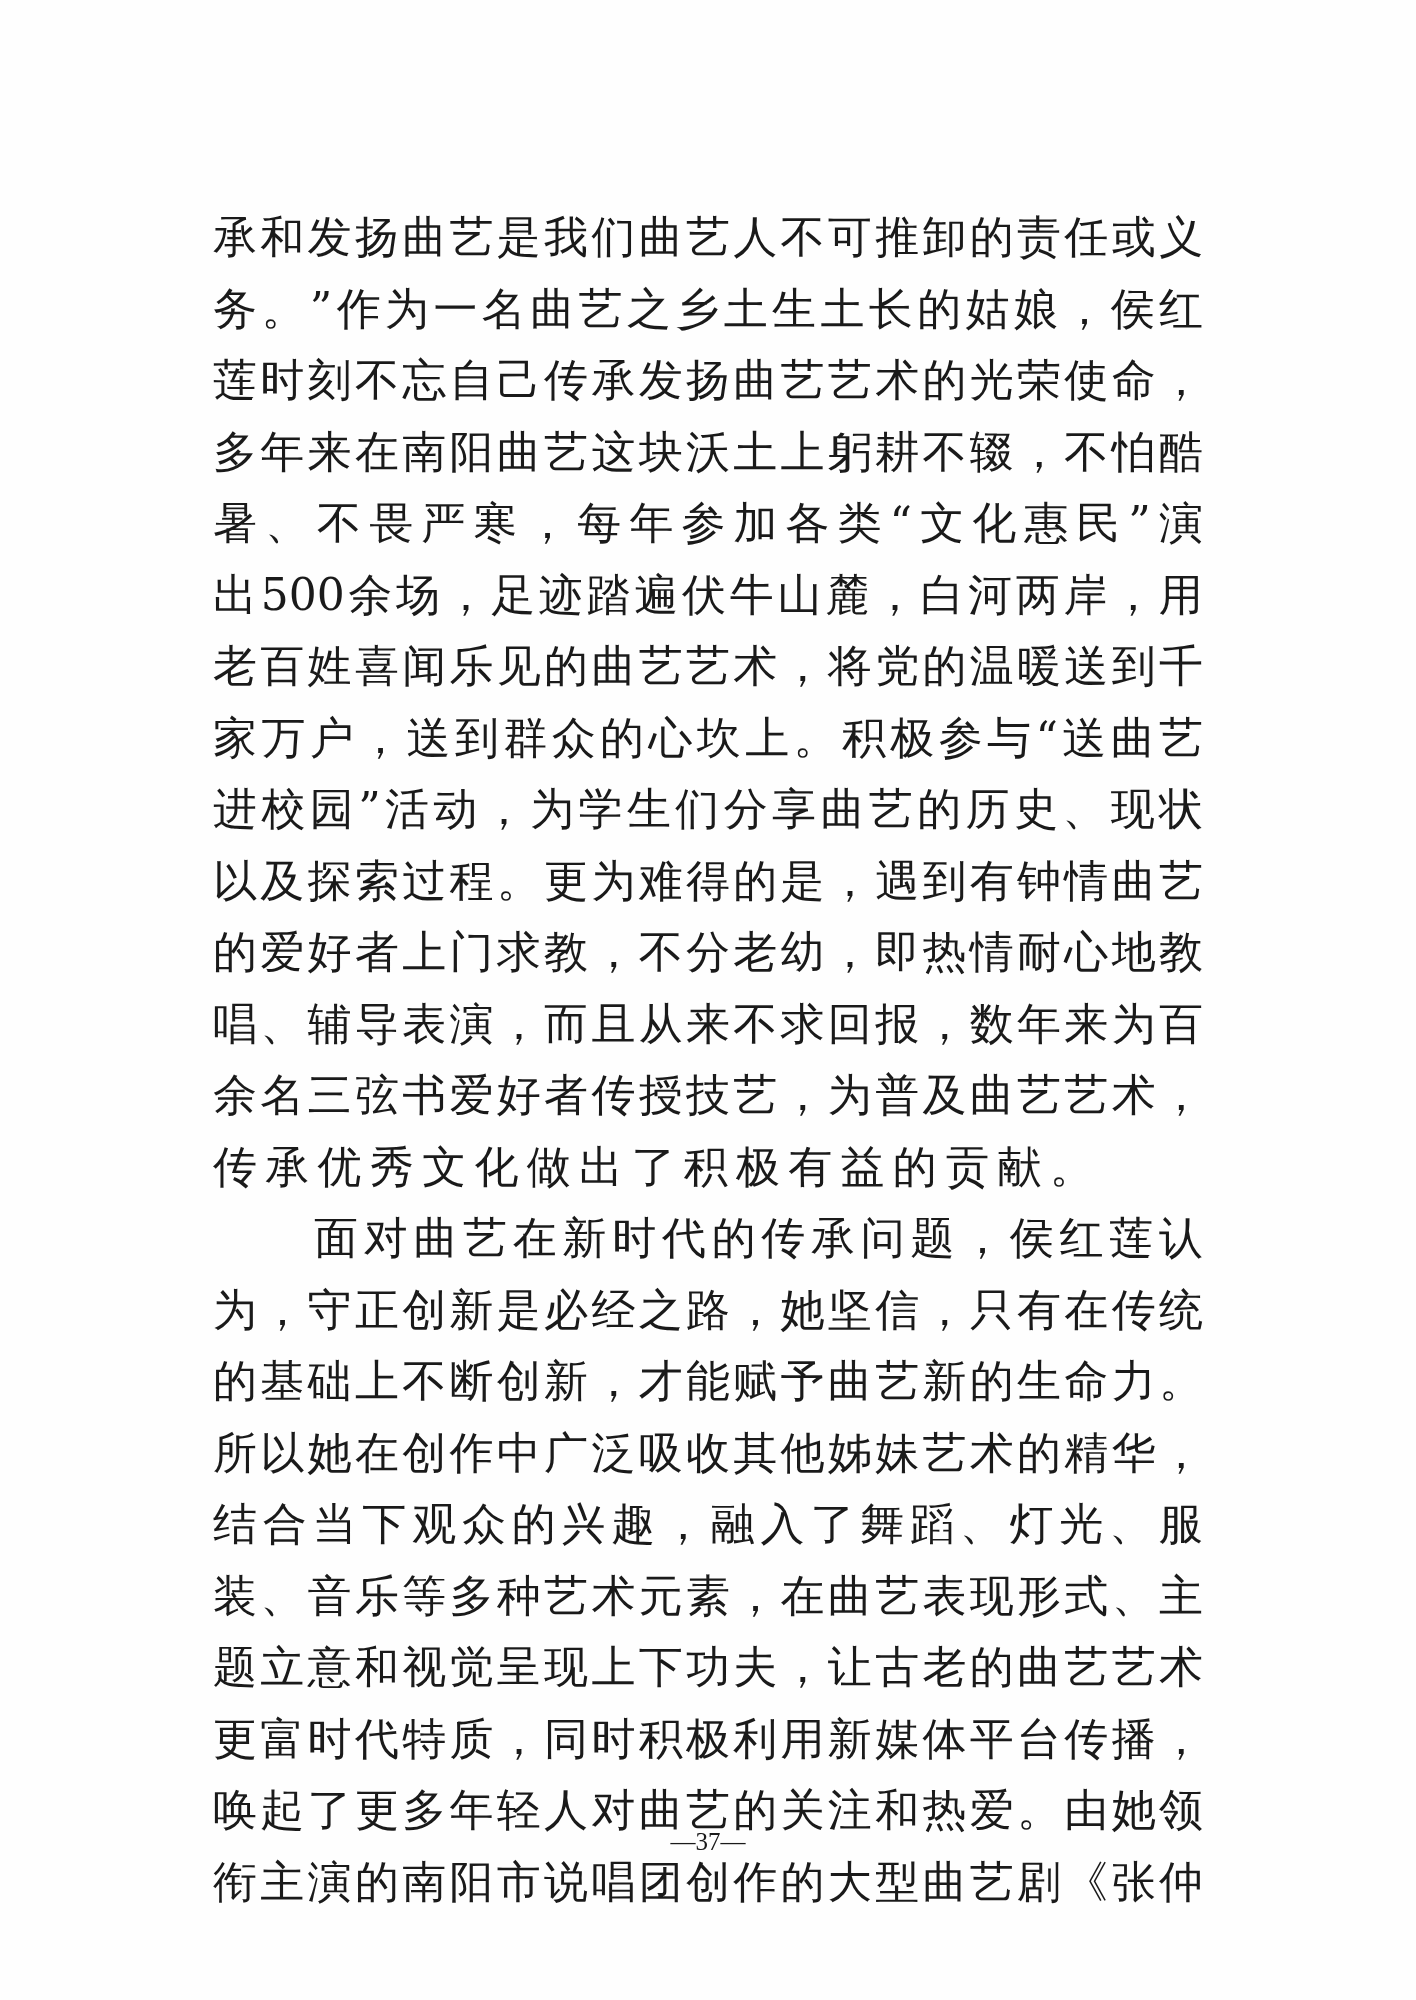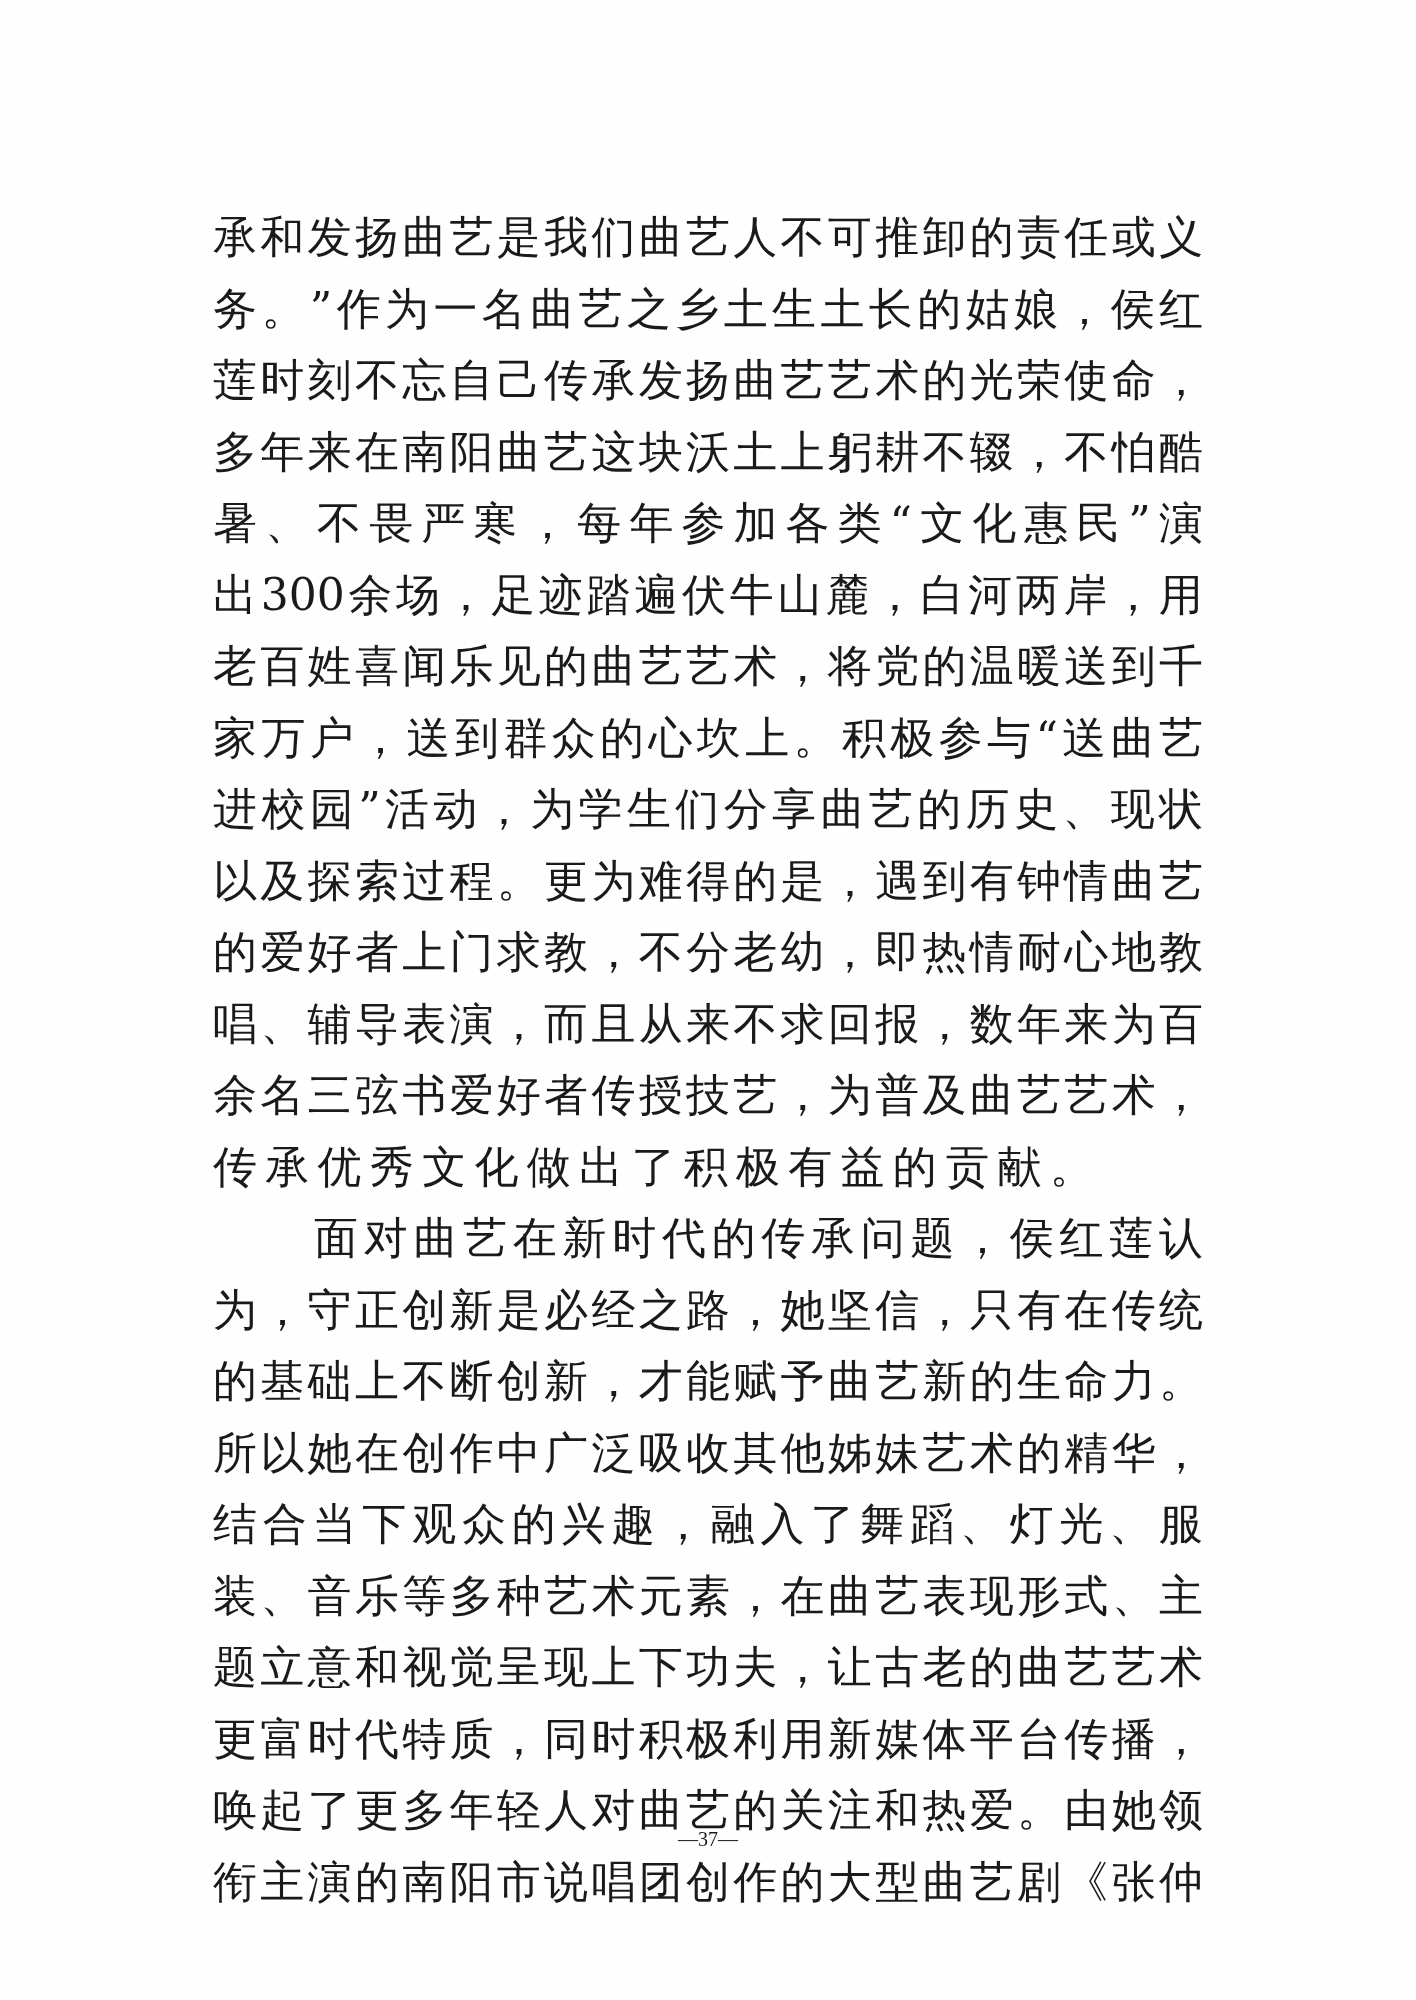--- a/index.html
+++ b/index.html
@@ -49,21 +49,21 @@
     text-align: center;
     min-width: 0;
   }
   .page-number {
     position: absolute;
     left: 0;
     width: 1416px;
     top: 1828px;
     text-align: center;
     font-family: "Liberation Serif", "DejaVu Serif", serif;
-    font-size: 20px;
+    font-size: 25px;
     color: #1a1a1a;
     letter-spacing: 0px;
   }
 </style>
 </head>
 <body>
 
 <div class="page">
   <div class="body-text" id="body-text">
       <div class="paragraph">
@@ -176,21 +176,21 @@
           <span class="ch">“</span>
           <span class="ch">文</span>
           <span class="ch">化</span>
           <span class="ch">惠</span>
           <span class="ch">民</span>
           <span class="ch">”</span>
           <span class="ch">演</span>
         </div>
         <div class="line">
           <span class="ch">出</span>
-          <span class="ch">300</span>
+          <span class="ch">500</span>
           <span class="ch">余</span>
           <span class="ch">场</span>
           <span class="ch">，</span>
           <span class="ch">足</span>
           <span class="ch">迹</span>
           <span class="ch">踏</span>
           <span class="ch">遍</span>
           <span class="ch">伏</span>
           <span class="ch">牛</span>
           <span class="ch">山</span>

